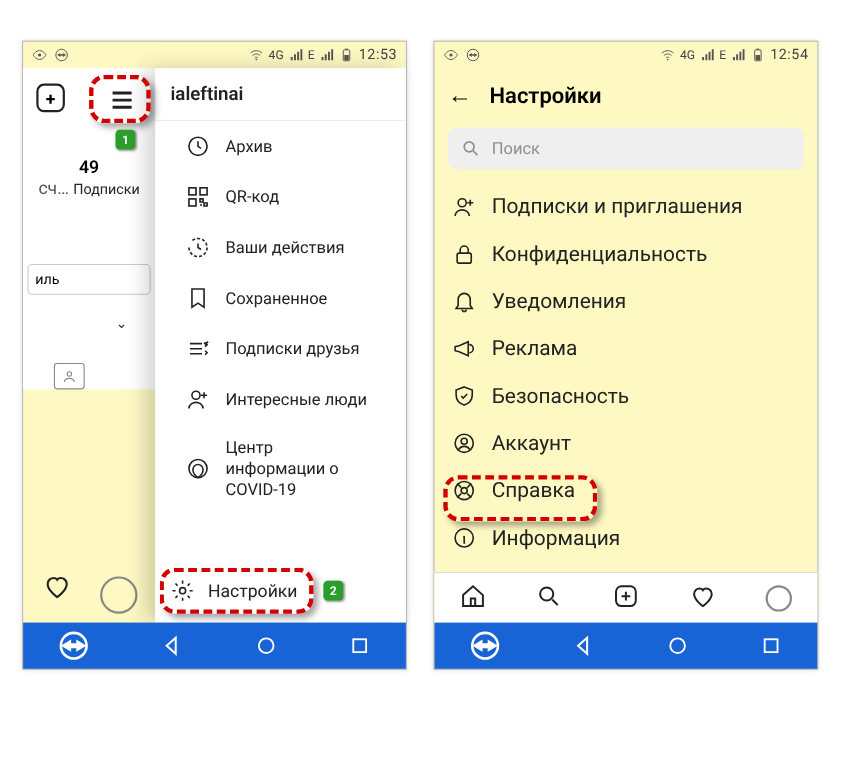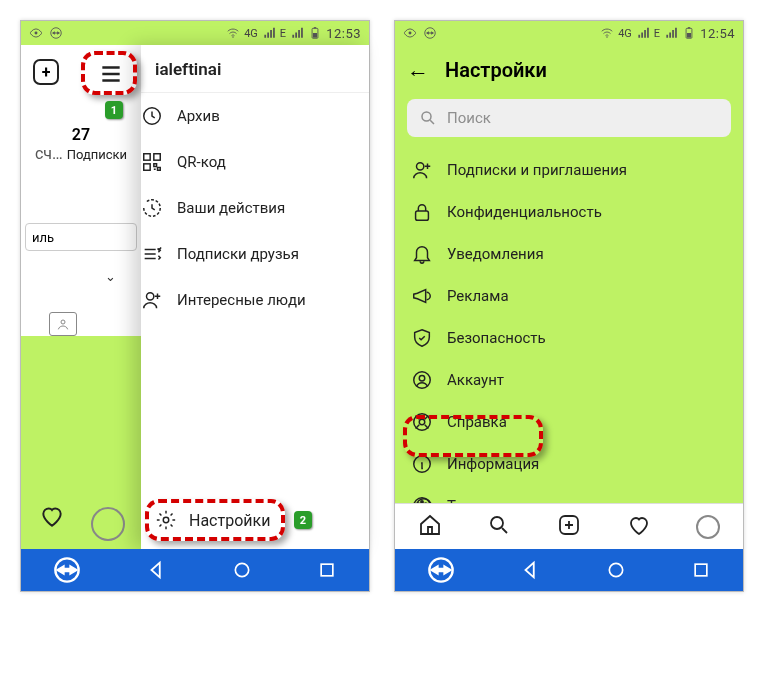--- a/index.html
+++ b/index.html
@@ -8,25 +8,26 @@
     padding: 20px;
     background: #fff;
     font-family: -apple-system, "Segoe UI", Roboto, Arial, sans-serif;
     display: flex;
     gap: 24px;
   }
   .phone {
     width: 350px;
     height: 572px;
     border: 1px solid #bbb;
-    background: #bef264;
+    background: #fef9c3;
     display: flex;
     flex-direction: column;
     position: relative;
     box-shadow: 0 0 4px rgba(0,0,0,0.15);
+    margin-top: 17px;
   }
   
   .status-bar {
     height: 24px;
     display: flex;
     align-items: center;
     justify-content: space-between;
     padding: 0 8px;
     font-size: 12px;
     color: #444;
@@ -69,21 +70,21 @@
     display:flex; flex-direction:column;
   }
   .drawer-header {
     height: 48px; display:flex; align-items:center; padding-left:14px;
     font-weight: 600; font-size: 17px; color:#222;
     border-bottom: 1px solid #eee;
   }
   .drawer-list { flex: 0 0 auto; }
   .drawer-item {
     display:flex; align-items:center; gap: 14px;
-    padding: 12px 0;
+    padding: 12px 28px;
     font-size: 15px; color:#222;
   }
   .drawer-item .mi-icon { width:22px; height:22px; flex:0 0 22px; display:flex; align-items:center; justify-content:center; color:#222; }
   .drawer-item .mi-icon svg { width:22px; height:22px; stroke:#222; stroke-width:1.6; fill:none; }
   .drawer-item.multiline span.label { line-height:1.25; }
   .drawer-spacer { flex: 1; }
   .drawer-settings {
     display:flex; align-items:center; gap: 12px;
     padding: 14px 14px 18px 14px;
     font-size: 16px; color:#222;
@@ -111,21 +112,21 @@
   .search-box {
     margin: 4px 12px 12px 12px;
     height: 38px; background:#efefef; border-radius: 8px;
     display:flex; align-items:center; gap:10px; padding:0 12px;
     color:#8e8e8e; font-size:15px;
   }
   .settings-list { display:flex; flex-direction:column; }
   .settings-item {
     display:flex; align-items:center; gap:14px;
     padding: 10px 16px;
-    font-size: 15px; color:#222;
+    font-size: 19px; color:#222;
   }
   .settings-item .si-icon { width:22px; height:22px; flex:0 0 22px; display:flex; align-items:center; justify-content:center; }
   .settings-item .si-icon svg { width:22px; height:22px; stroke:#222; stroke-width:1.6; fill:none; }
 
   .ig-tabbar {
     position:absolute; bottom:42px; left:0; right:0;
     height: 46px; border-top:1px solid #ddd; background:#fff;
     display:flex; align-items:center; justify-content:space-around;
   }
   .ig-tabbar .t-icon svg { width:24px; height:24px; stroke:#222; stroke-width:1.8; fill:none; }
@@ -201,21 +202,21 @@
             <rect x="8.5" y="12" width="7" height="8" fill="#555"></rect>
           </svg>
         </span>
       <span class="clock">12:53</span>
     </div>
   </div>
 
   <div class="profile-strip">
     <div class="add-btn">+</div>
     <div class="count-block">
-      <div class="count-num">27</div>
+      <div class="count-num">49</div>
       <div><span class="count-trunc">сч…</span> <span class="count-lbl">Подписки</span></div>
     </div>
     <div class="edit-strip">иль</div>
     <div class="chev">⌄</div>
     <div class="person-placeholder">
       <svg viewBox="0 0 24 24" width="18" height="16">
           <circle cx="12" cy="9" r="3" fill="none" stroke="#888" stroke-width="1.5"></circle>
           <path d="M5 20c1-4 5-5 7-5s6 1 7 5" fill="none" stroke="#888" stroke-width="1.5"></path>
         </svg>
     </div>
@@ -255,36 +256,53 @@
             <svg viewBox="0 0 24 24">
               <path d="M3 12a9 9 0 1 0 3-6.7" stroke-dasharray="3 2"></path>
               <path d="M12 8v4l3 2"></path>
             </svg>
           </span>
         <span class="label">Ваши действия</span>
       </div>
       <div class="drawer-item">
         <span class="mi-icon">
             <svg viewBox="0 0 24 24">
+              <path d="M6 3h12v18l-6-4-6 4z"></path>
+            </svg>
+          </span>
+        <span class="label">Сохраненное</span>
+      </div>
+      <div class="drawer-item">
+        <span class="mi-icon">
+            <svg viewBox="0 0 24 24">
               <path d="M4 7h12M4 12h12M4 17h12"></path>
               <path d="M19 6l2 2-2 2M19 14l2 2-2 2" fill="none"></path>
               <path d="M18 6l1.5 1.5L22 5"></path>
             </svg>
           </span>
         <span class="label">Подписки друзья</span>
       </div>
       <div class="drawer-item">
         <span class="mi-icon">
             <svg viewBox="0 0 24 24">
               <circle cx="10" cy="8" r="4"></circle>
               <path d="M3 21c0-4 4-6 7-6s7 2 7 6"></path>
               <path d="M18 5v6M15 8h6"></path>
             </svg>
           </span>
         <span class="label">Интересные люди</span>
+      </div>
+      <div class="drawer-item multiline">
+        <span class="mi-icon">
+            <svg viewBox="0 0 24 24">
+              <circle cx="12" cy="12" r="9"></circle>
+              <path d="M12 21s-5-3-5-8a5 5 0 0 1 10 0c0 5-5 8-5 8z"></path>
+            </svg>
+          </span>
+        <span class="label">Центр информации о COVID-19</span>
       </div>
     </div>
     <div class="drawer-spacer"></div>
     <div class="drawer-settings">
       <span class="mi-icon">
           <svg viewBox="0 0 24 24">
             <circle cx="12" cy="12" r="3"></circle>
             <path d="M12 2v3M12 19v3M4.9 4.9l2.1 2.1M17 17l2.1 2.1M2 12h3M19 12h3M4.9 19.1L7 17M17 7l2.1-2.1"></path>
           </svg>
         </span>

